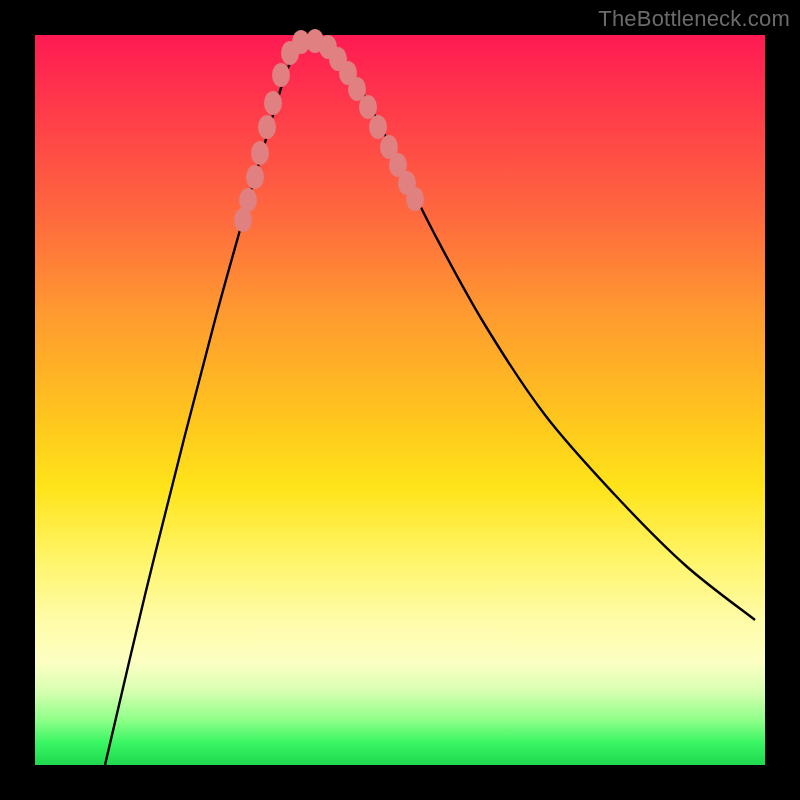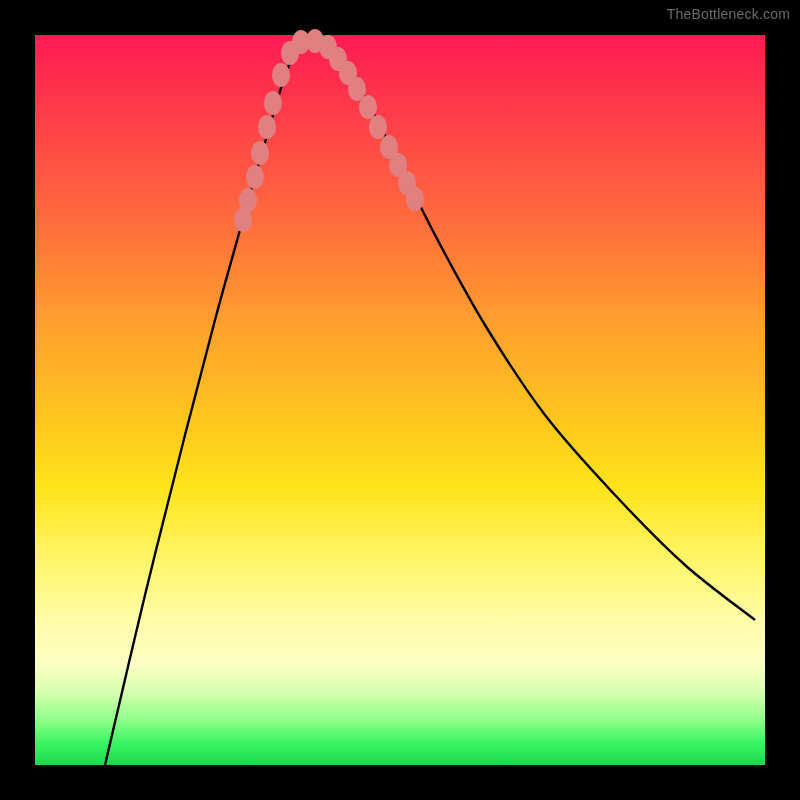--- a/index.html
+++ b/index.html
@@ -41,21 +41,21 @@
       #8bff87 94%,
       #38f562 97%,
       #1fd84e 100%
     );
   }
   .watermark {
     position: absolute;
     top: 6px;
     right: 10px;
     color: #6b6b6b;
-    font-size: 14px;
+    font-size: 22px;
     letter-spacing: 0.2px;
     font-weight: 400;
     user-select: none;
   }
   svg.curve {
     position: absolute;
     left: 0;
     top: 0;
     width: 730px;
     height: 730px;

